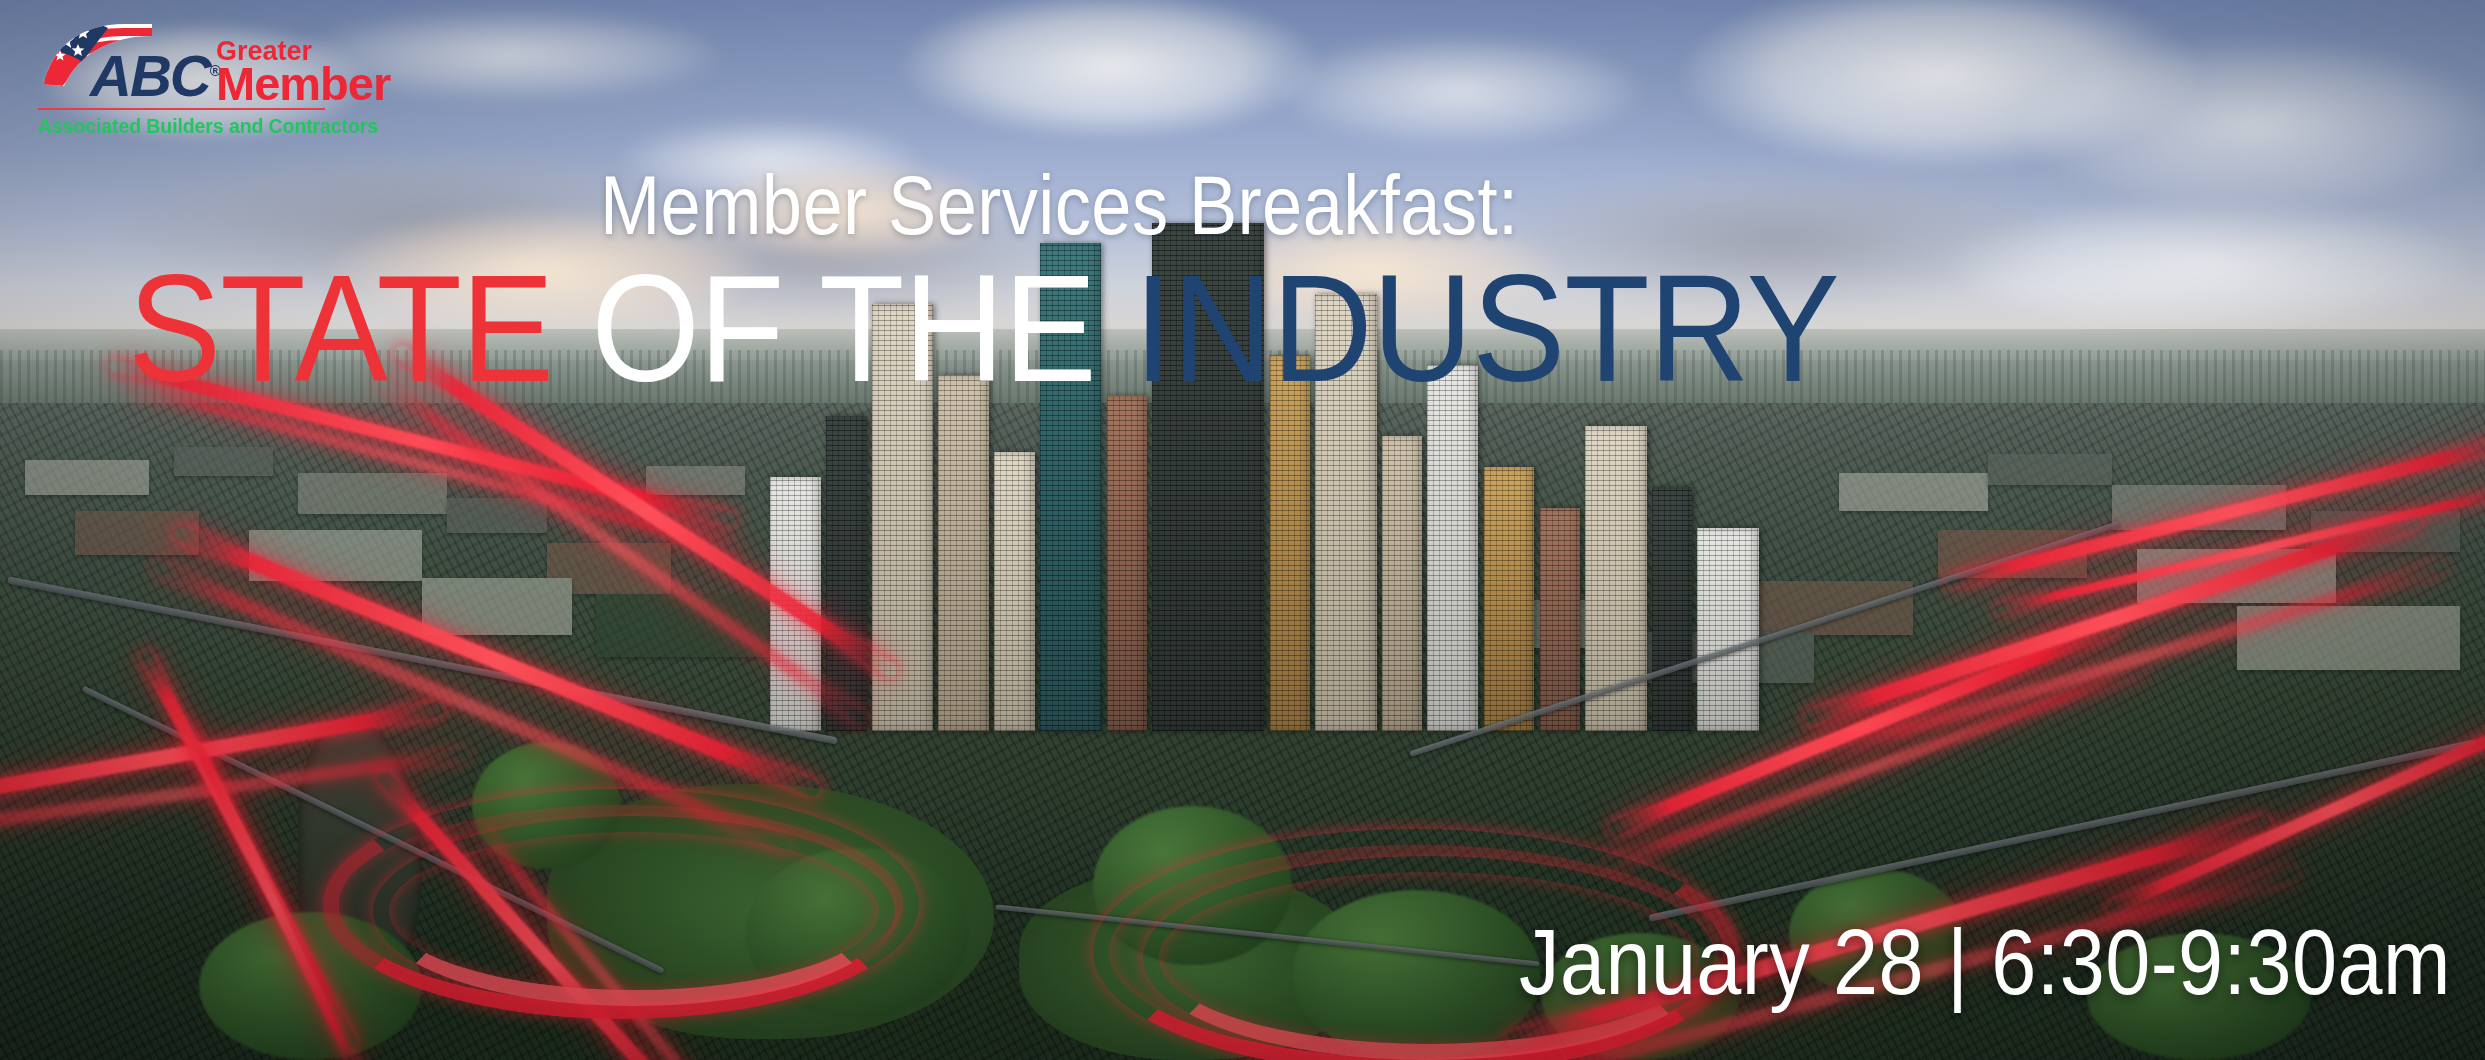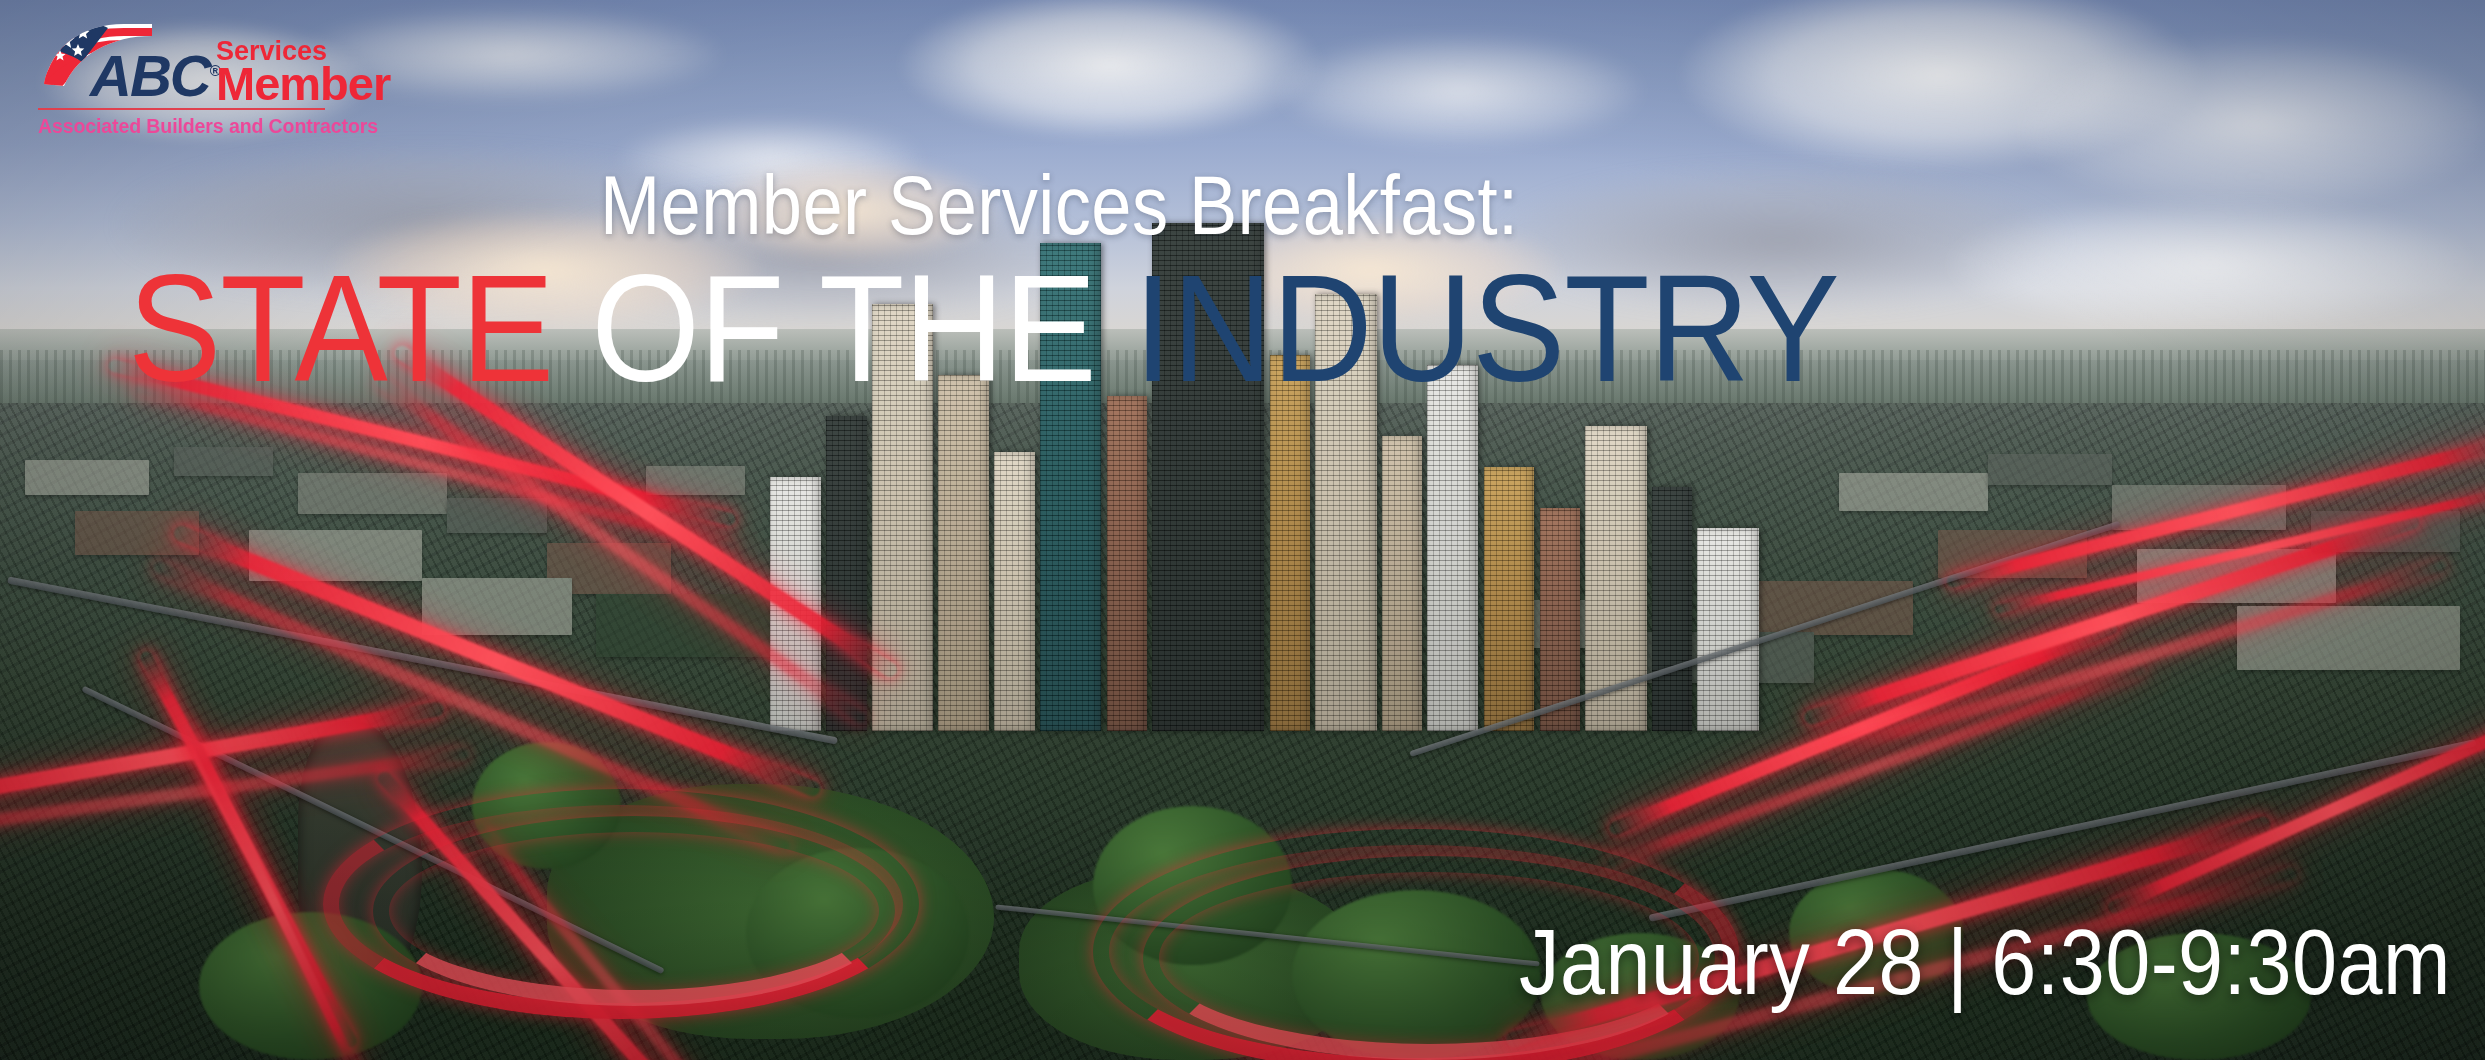--- a/index.html
+++ b/index.html
@@ -161,21 +161,21 @@
     position:absolute; left:178px; top:20px;
     font-weight:bold; font-size:27px; color:#ee2737; line-height:27px;
   }
   .houston {
     position:absolute; left:178px; top:42px;
     font-weight:bold; font-size:47px; color:#ee2737; line-height:47px;
     letter-spacing:-1px;
   }
   .logo-rule { width:287px; height:2px; background:#e0404e; margin-top:2px; }
   .logo-tag {
-    font-weight:bold; font-size:19.5px; color:#ec4899;
+    font-weight:bold; font-size:19.5px; color:#22c55e;
     letter-spacing:-.1px; margin-top:5px; white-space:nowrap;
   }
 
   
   .kicker {
     position:absolute; left:600px; top:163px;
     font-family:"Liberation Sans Narrow","Liberation Sans", sans-serif;
     font-size:84px; line-height:84px; color:#ffffff;
     font-weight:400; letter-spacing:.5px;
     transform:scaleX(.86); transform-origin:left center;
@@ -347,21 +347,21 @@
             <g fill="#ffffff">
               <polygon points="28,10 30.4,15.6 36.4,16.1 31.8,20 33.2,25.9 28,22.6 22.8,25.9 24.2,20 19.6,16.1 25.6,15.6"></polygon>
               <polygon points="45,4 46.9,8.4 51.7,8.8 48,11.9 49.2,16.6 45,14 40.8,16.6 42,11.9 38.3,8.8 43.1,8.4" transform="scale(1)"></polygon>
               <polygon points="22,28 23.6,31.7 27.6,32 24.5,34.6 25.5,38.5 22,36.3 18.5,38.5 19.5,34.6 16.4,32 20.4,31.7"></polygon>
               <polygon points="40,22 41.8,26.2 46.3,26.6 42.9,29.5 43.9,33.9 40,31.5 36.1,33.9 37.1,29.5 33.7,26.6 38.2,26.2"></polygon>
             </g>
           </g>
         </svg>
       </span>
       <span class="abc-word"><span>ABC</span><span class="reg">®</span></span>
-      <span class="greater">Services</span>
+      <span class="greater">Greater</span>
       <span class="houston">Member</span>
     </div>
     <div class="logo-rule"></div>
     <div class="logo-tag">Associated Builders and Contractors</div>
   </div>
 
   <div class="kicker">Member Services Breakfast:</div>
 
   <div class="headline"><span class="h-red">STATE</span> <span class="h-white">OF THE</span> <span class="h-navy">INDUSTRY</span></div>
 

